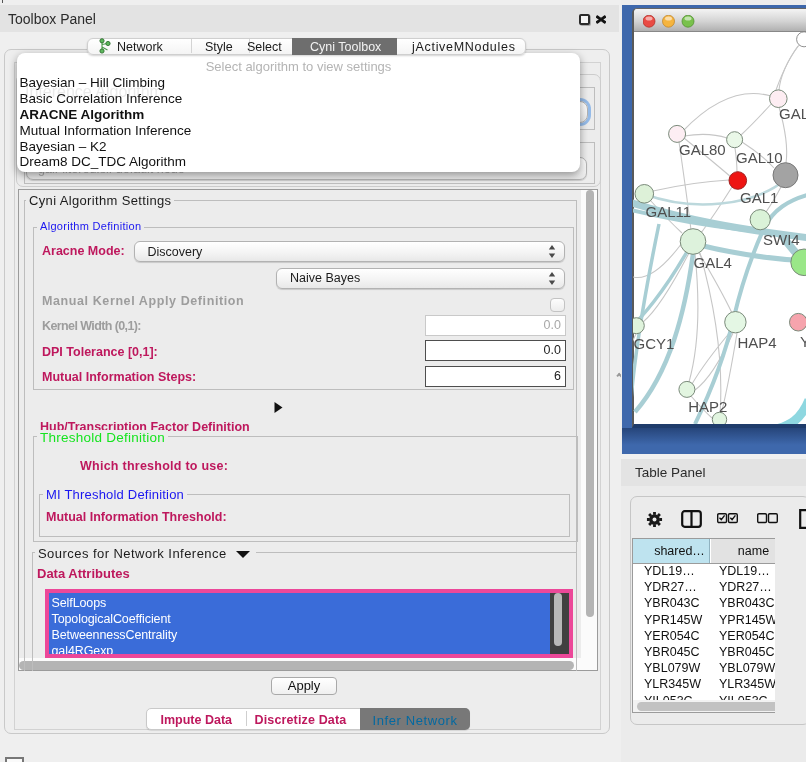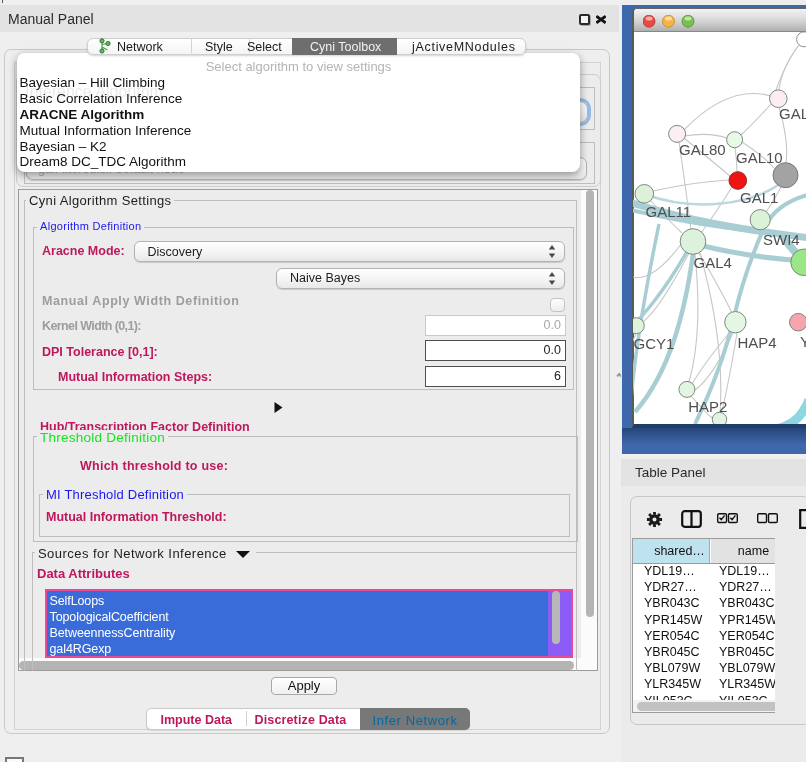--- a/index.html
+++ b/index.html
@@ -18,21 +18,21 @@
 .gtitle { position:absolute; font-size:13px; white-space:nowrap; background:#ececec; padding:0 3px; }
 </style>
 </head>
 <body>
 <div id="app">
 
 <div class="abs" style="left:0;top:0;width:621px;height:762px;background:#efefef;"></div>
 
 <div class="abs" style="left:0;top:5px;width:619px;height:27px;background:#e3e3e3;"></div>
 <div class="abs" style="left:2px;top:0;width:1px;height:3px;background:#555;"></div>
-<div class="abs" style="left:8px;top:11px;font-size:14px;color:#2b2b2b;">Manual Panel</div>
+<div class="abs" style="left:8px;top:11px;font-size:14px;color:#2b2b2b;">Toolbox Panel</div>
 <div class="abs" style="left:579px;top:14px;width:10.5px;height:10.5px;border:2px solid #2a2a2a;border-radius:2px;background:#f4f4f4;box-shadow:1px 1px 0 #aaa;"></div>
 <svg class="abs" style="left:596px;top:15px;" width="10" height="9" viewBox="0 0 10 9">
       <path d="M1.2 0.8 L5 3.4 L8.8 0.8 L9.7 2.2 L6.3 4.5 L9.7 6.8 L8.8 8.2 L5 5.6 L1.2 8.2 L0.3 6.8 L3.7 4.5 L0.3 2.2 Z" fill="#111" stroke="#111" stroke-width="1.1" stroke-linejoin="round"></path>
     </svg>
 
 <div class="abs" style="left:3.5px;top:49px;width:606px;height:685px;border:1px solid #c9c9c9;border-radius:7px;background:#eeeeee;"></div>
 <div class="abs" style="left:14px;top:62px;width:586.5px;height:668px;border:1px solid #d2d2d2;background:#ededed;"></div>
 
 <div class="abs" style="left:16px;top:74px;width:584.5px;height:113px;border:1px solid #cccccc;border-radius:7px;background:#ececec;"></div>
 <div class="gbox" style="left:24px;top:87px;width:571px;height:43px;"></div>
@@ -62,27 +62,27 @@
   <svg class="ar" viewBox="0 0 8 13">
         <path d="M4 0 L7.2 4.5 H0.8 Z M4 13 L0.8 8.5 H7.2 Z" fill="#4a4a4a"></path>
       </svg>
 </div>
 <div class="combo" style="left:276px;top:267.5px;width:289px;height:21px;">
   <span class="ct">Naive Bayes</span>
   <svg class="ar" viewBox="0 0 8 13">
         <path d="M4 0 L7.2 4.5 H0.8 Z M4 13 L0.8 8.5 H7.2 Z" fill="#4a4a4a"></path>
       </svg>
 </div>
-<div class="glbl" style="left:42px;top:294px;letter-spacing:0.6px;">Manual Apply Width Definition</div>
+<div class="glbl" style="left:42px;top:294px;letter-spacing:0.6px;">Manual Kernel Apply Definition</div>
 <div class="abs" style="left:550px;top:297.5px;width:15px;height:14.5px;border:1px solid #c3c3c3;border-radius:4px;background:linear-gradient(#fdfdfd,#ededed);"></div>
 <div class="glbl" style="left:42px;top:319px;letter-spacing:-0.6px;">Kernel Width (0,1):</div>
 <div class="field" style="left:425px;top:314.5px;width:141px;height:21px;border:1px solid #c9c9c9;color:#a8a8a8;line-height:19px;">0.0</div>
 <div class="lbl" style="left:42px;top:344.5px;">DPI Tolerance [0,1]:</div>
 <div class="field" style="left:425px;top:340px;width:141px;height:21px;border:1.5px solid #4e4e4e;line-height:18px;">0.0</div>
-<div class="lbl" style="left:58px;top:370px;">Mutual Information Steps:</div>
+<div class="lbl" style="left:42px;top:370px;">Mutual Information Steps:</div>
 <div class="field" style="left:425px;top:365.5px;width:141px;height:21px;border:1.5px solid #4e4e4e;line-height:18px;">6</div>
 
 <div class="lbl" style="left:40px;top:399.5px;margin-top:20px;">Hub/Transcription Factor Definition</div>
 <svg class="abs" style="left:273.5px;top:401.5px;" width="9" height="11" viewBox="0 0 9 11">
       <path d="M0.5 0 L8.5 5.5 L0.5 11 Z" fill="#111"></path>
     </svg>
 
 <div class="gbox" style="left:32.5px;top:436px;width:545px;height:106px;"></div>
 <div class="gtitle" style="left:37px;top:429.5px;color:#15e41f;font-size:13.5px;letter-spacing:0.25px;">Threshold Definition</div>
 <div class="lbl" style="left:80px;top:459px;letter-spacing:0.25px;">Which threshold to use:</div>
@@ -91,21 +91,21 @@
 <div class="gtitle" style="left:43px;top:487px;color:#1a16f0;letter-spacing:0.2px;">MI Threshold Definition</div>
 <div class="lbl" style="left:46px;top:510px;">Mutual Information Threshold:</div>
 
 <div class="gbox" style="left:32px;top:551.5px;width:544.5px;height:119px;border-bottom:none;"></div>
 <div class="gtitle" style="left:35px;top:545.5px;color:#1c1c1c;letter-spacing:0.45px;">Sources for Network Inference</div>
 <div class="abs" style="left:230px;top:548px;width:26px;height:9px;background:#ececec;"></div>
 <svg class="abs" style="left:236px;top:551px;" width="14" height="7" viewBox="0 0 14 7">
       <path d="M0 0 L14 0 L7 7 Z" fill="#111"></path>
     </svg>
 <div class="lbl" style="left:37px;top:566px;font-size:13px;">Data Attributes</div>
-<div class="abs" style="left:44.5px;top:588.5px;width:528.5px;height:69.5px;border:2px solid #ec4899;background:#8b5cf6;overflow:hidden;">
+<div class="abs" style="left:44.5px;top:588.5px;width:528.5px;height:69.5px;border:4px solid #ec4899;background:#404040;overflow:hidden;">
   <div style="position:absolute;left:0;top:0;width:501px;height:66px;background:#3a6cd9;"></div>
   <div style="position:absolute;left:3px;top:2px;font-size:12.5px;color:#fff;line-height:16.3px;letter-spacing:-0.1px;">SelfLoops<br>TopologicalCoefficient<br>BetweennessCentrality<br>gal4RGexp</div>
   <div style="position:absolute;left:505px;top:0;width:8.5px;height:53px;background:#b8b8b8;border-radius:4px;"></div>
 </div>
 
 <div class="abs" style="left:271px;top:677px;width:66px;height:17.5px;border:1px solid #a9a9a9;border-radius:4px;background:linear-gradient(#ffffff,#f0f0f0);text-align:center;font-size:13px;color:#111;line-height:16.5px;">Apply</div>
 
 <div class="abs" style="left:146px;top:708px;width:324px;height:21.5px;background:#fff;border:1px solid #c9c9c9;border-radius:5px;box-shadow:0 1px 1px rgba(0,0,0,0.1);"></div>
 <div class="abs" style="left:245.5px;top:711px;width:1px;height:15px;background:#cfcfcf;"></div>
 <div class="abs" style="left:360px;top:708px;width:110px;height:21.5px;background:#787878;border-radius:0 5px 5px 0;"></div>

